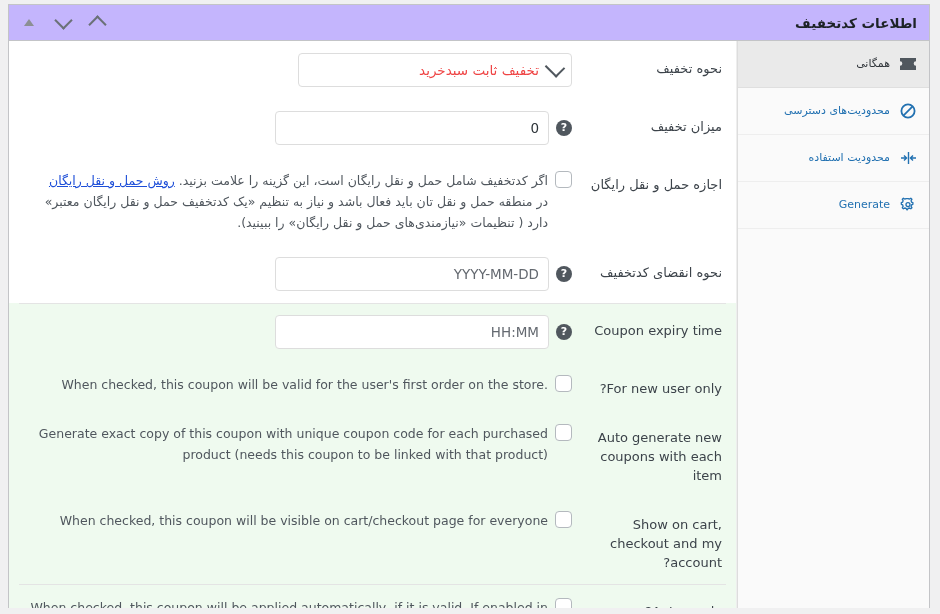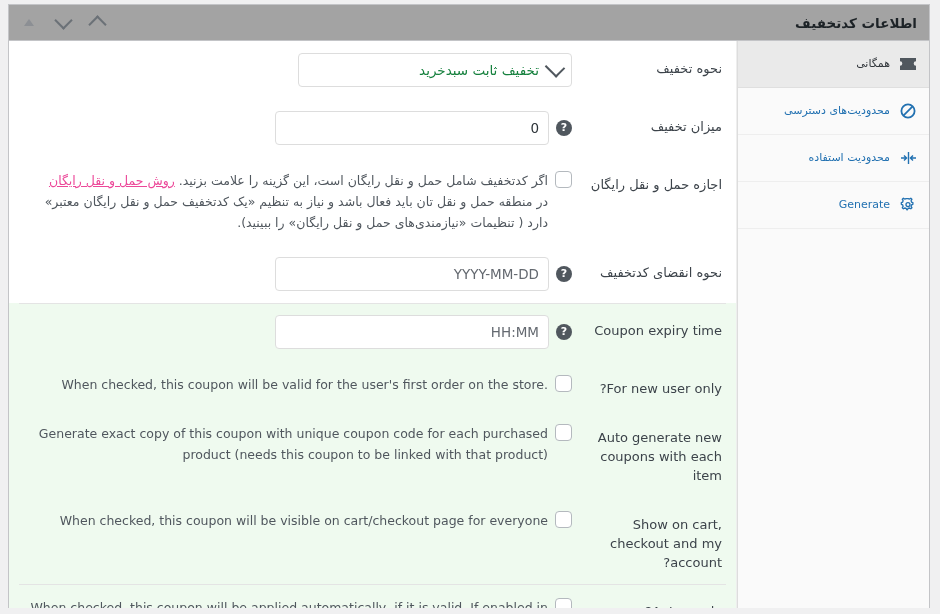--- a/index.html
+++ b/index.html
@@ -25,21 +25,21 @@
 
   
   .postbox-header{
     height:36px;
     border-bottom:1px solid #c3c4c7;
     display:flex;
     align-items:center;
     justify-content:space-between;
     box-sizing:border-box;
     padding:0 12px 0 10px;
-    background:#a3a3a3;
+    background:#c4b5fd;
   }
   .hndle{
     font-weight:700;
     font-size:13.5px;
     color:#1d2327;
     letter-spacing:0;
   }
   .handle-actions{
     display:flex;
     align-items:center;
@@ -167,21 +167,21 @@
     min-width:0;
   }
 
   
   .wc-select{
     width:274px;
     height:34px;
     border:1px solid #ddd;
     border-radius:4px;
     background:#fff;
-    color:#15803d;
+    color:#ef4444;
     font-size:13.5px;
     display:flex;
     align-items:center;
     justify-content:space-between;
     padding:0 8px 0 8px;
     box-sizing:border-box;
     cursor:pointer;
   }
   .wc-select .sel-val{flex:1 1 auto;text-align:right;padding-right:4px;}
   .wc-select .sel-arrow{
@@ -241,21 +241,21 @@
   }
   .check-desc{
     flex:1 1 auto;
     font-size:12.5px;
     color:#50575e;
     line-height:21px;
     text-align:right;
     padding-top:1px;
   }
   .check-desc.ltr{direction:rtl;unicode-bidi:plaintext;text-align:right;}
-  .desc-link{color:#ec4899;text-decoration:underline;cursor:pointer;margin-left:16px;}
+  .desc-link{color:#1d4ed8;text-decoration:underline;cursor:pointer;margin-left:16px;}
 
   
   svg{display:block;}
 </style>
 </head>
 <body>
 
 <div class="postbox">
 
   <div class="postbox-header">

